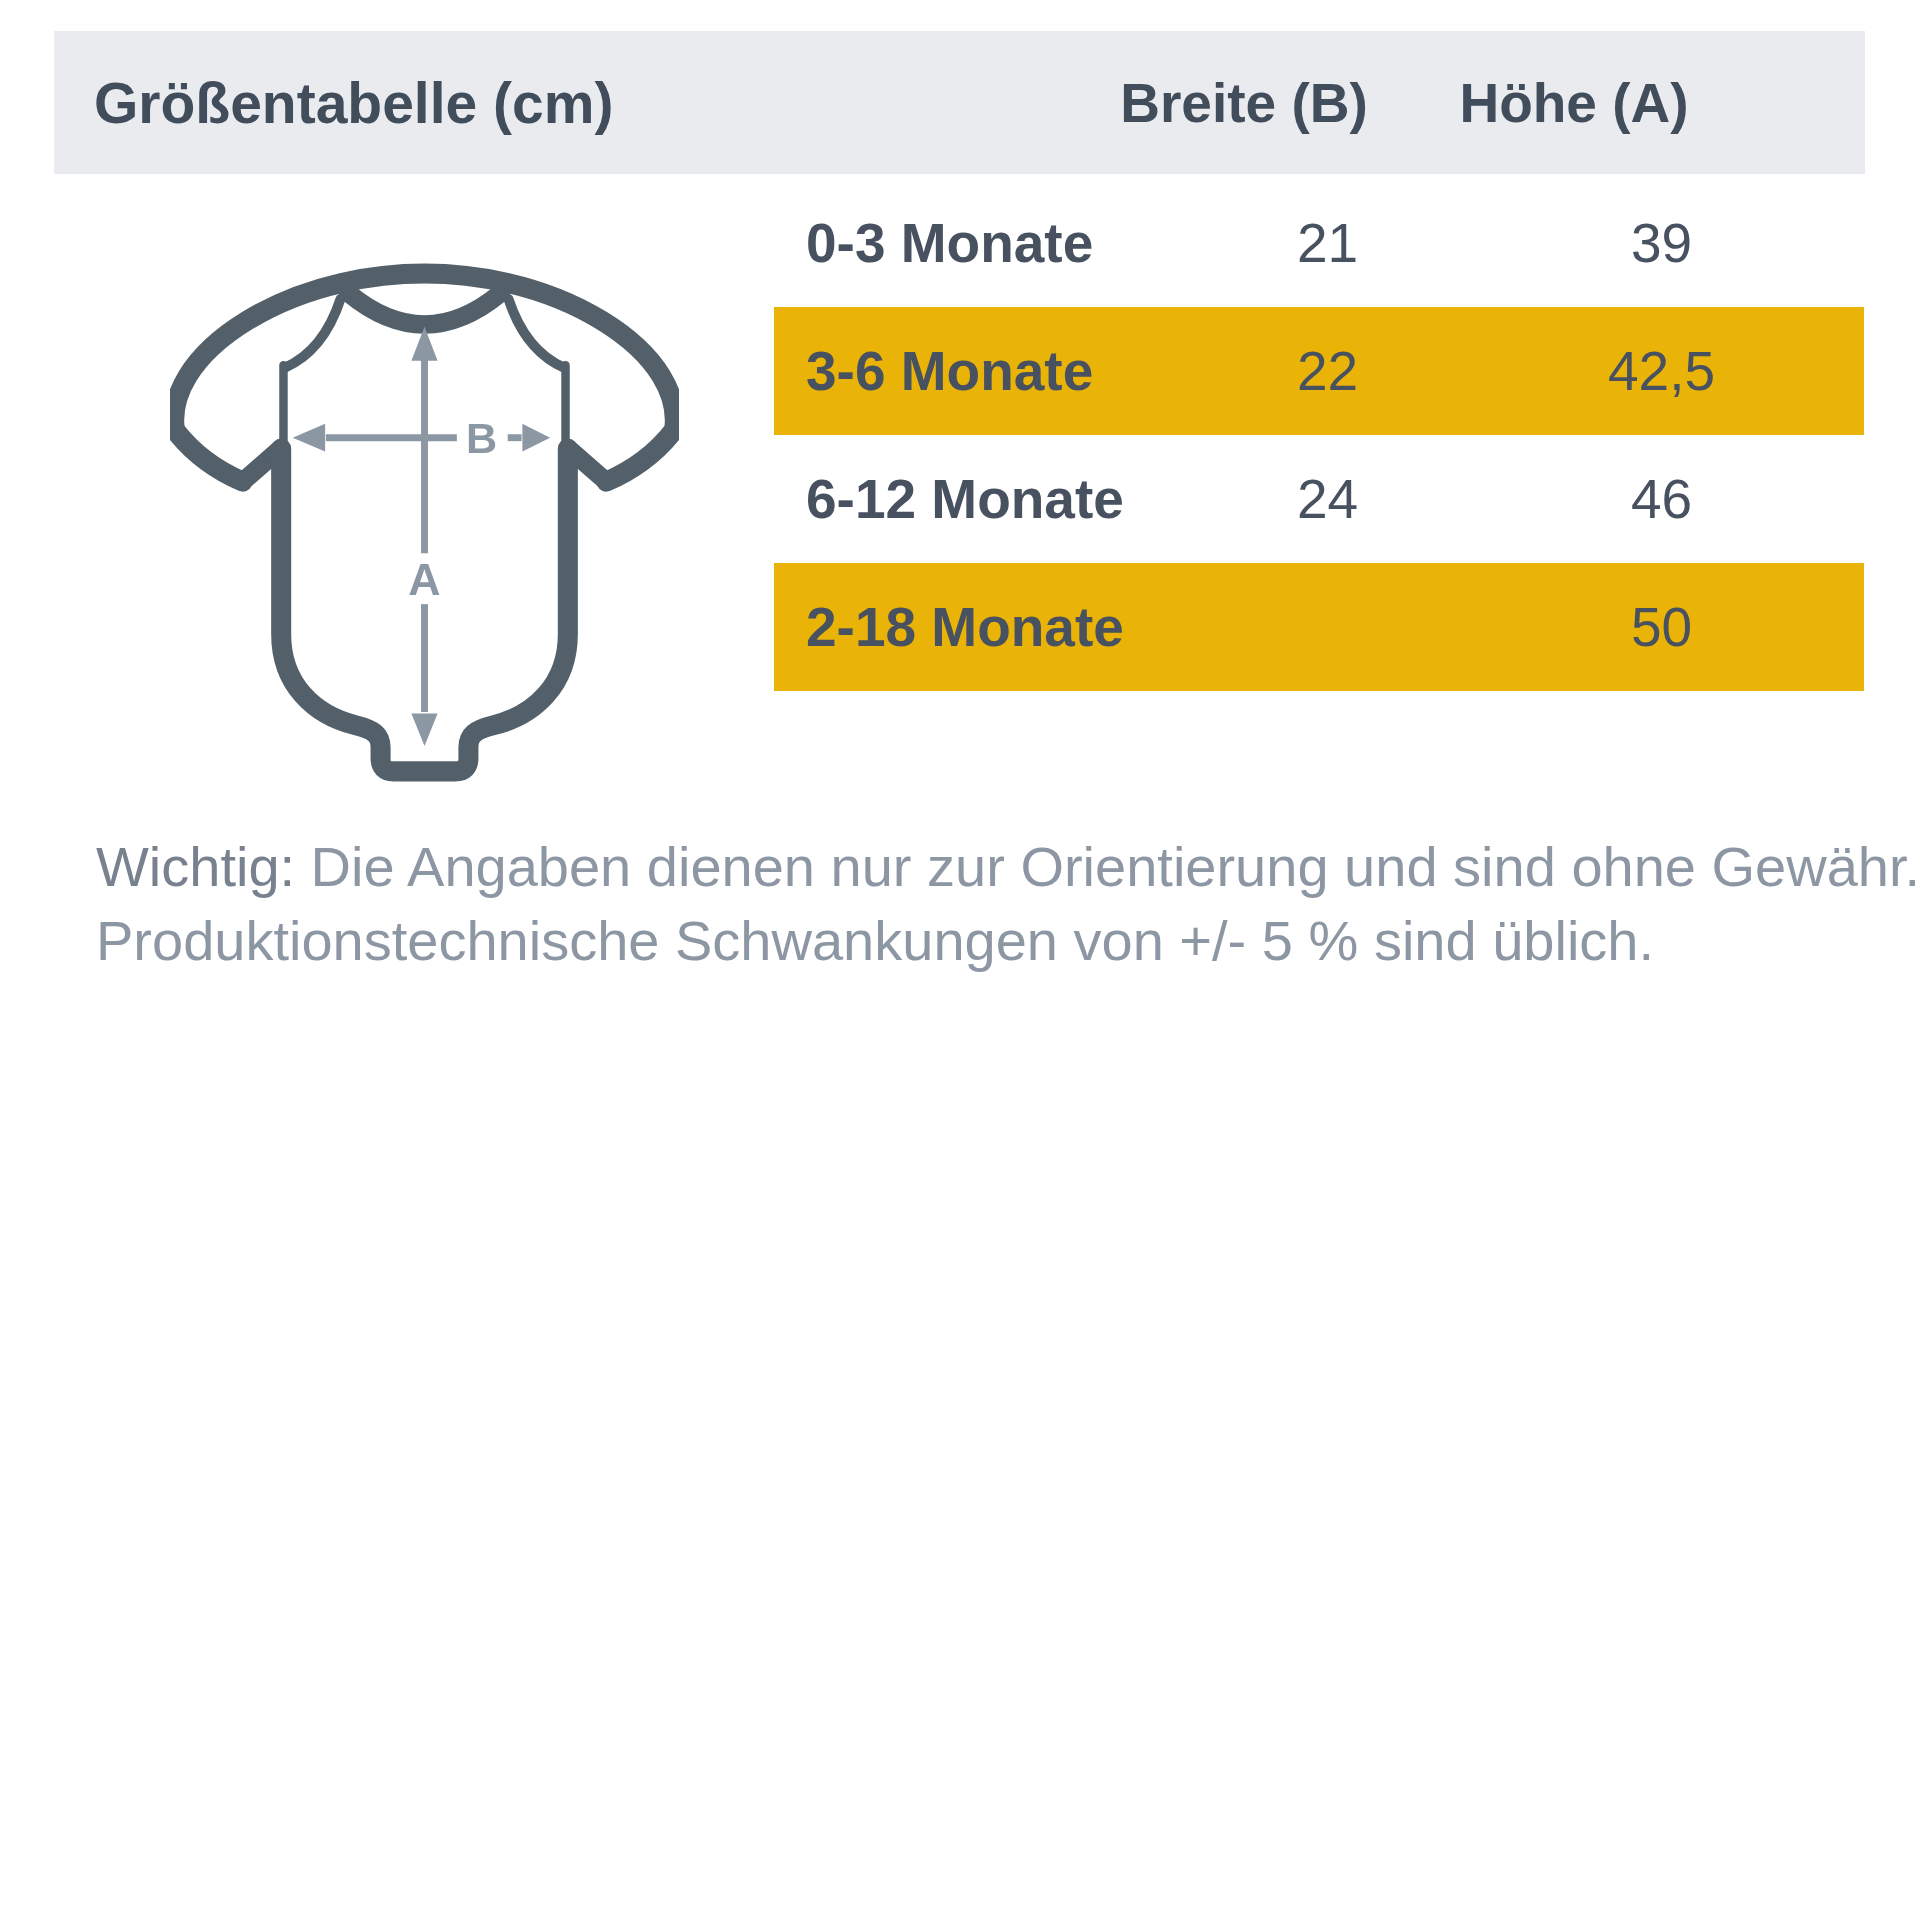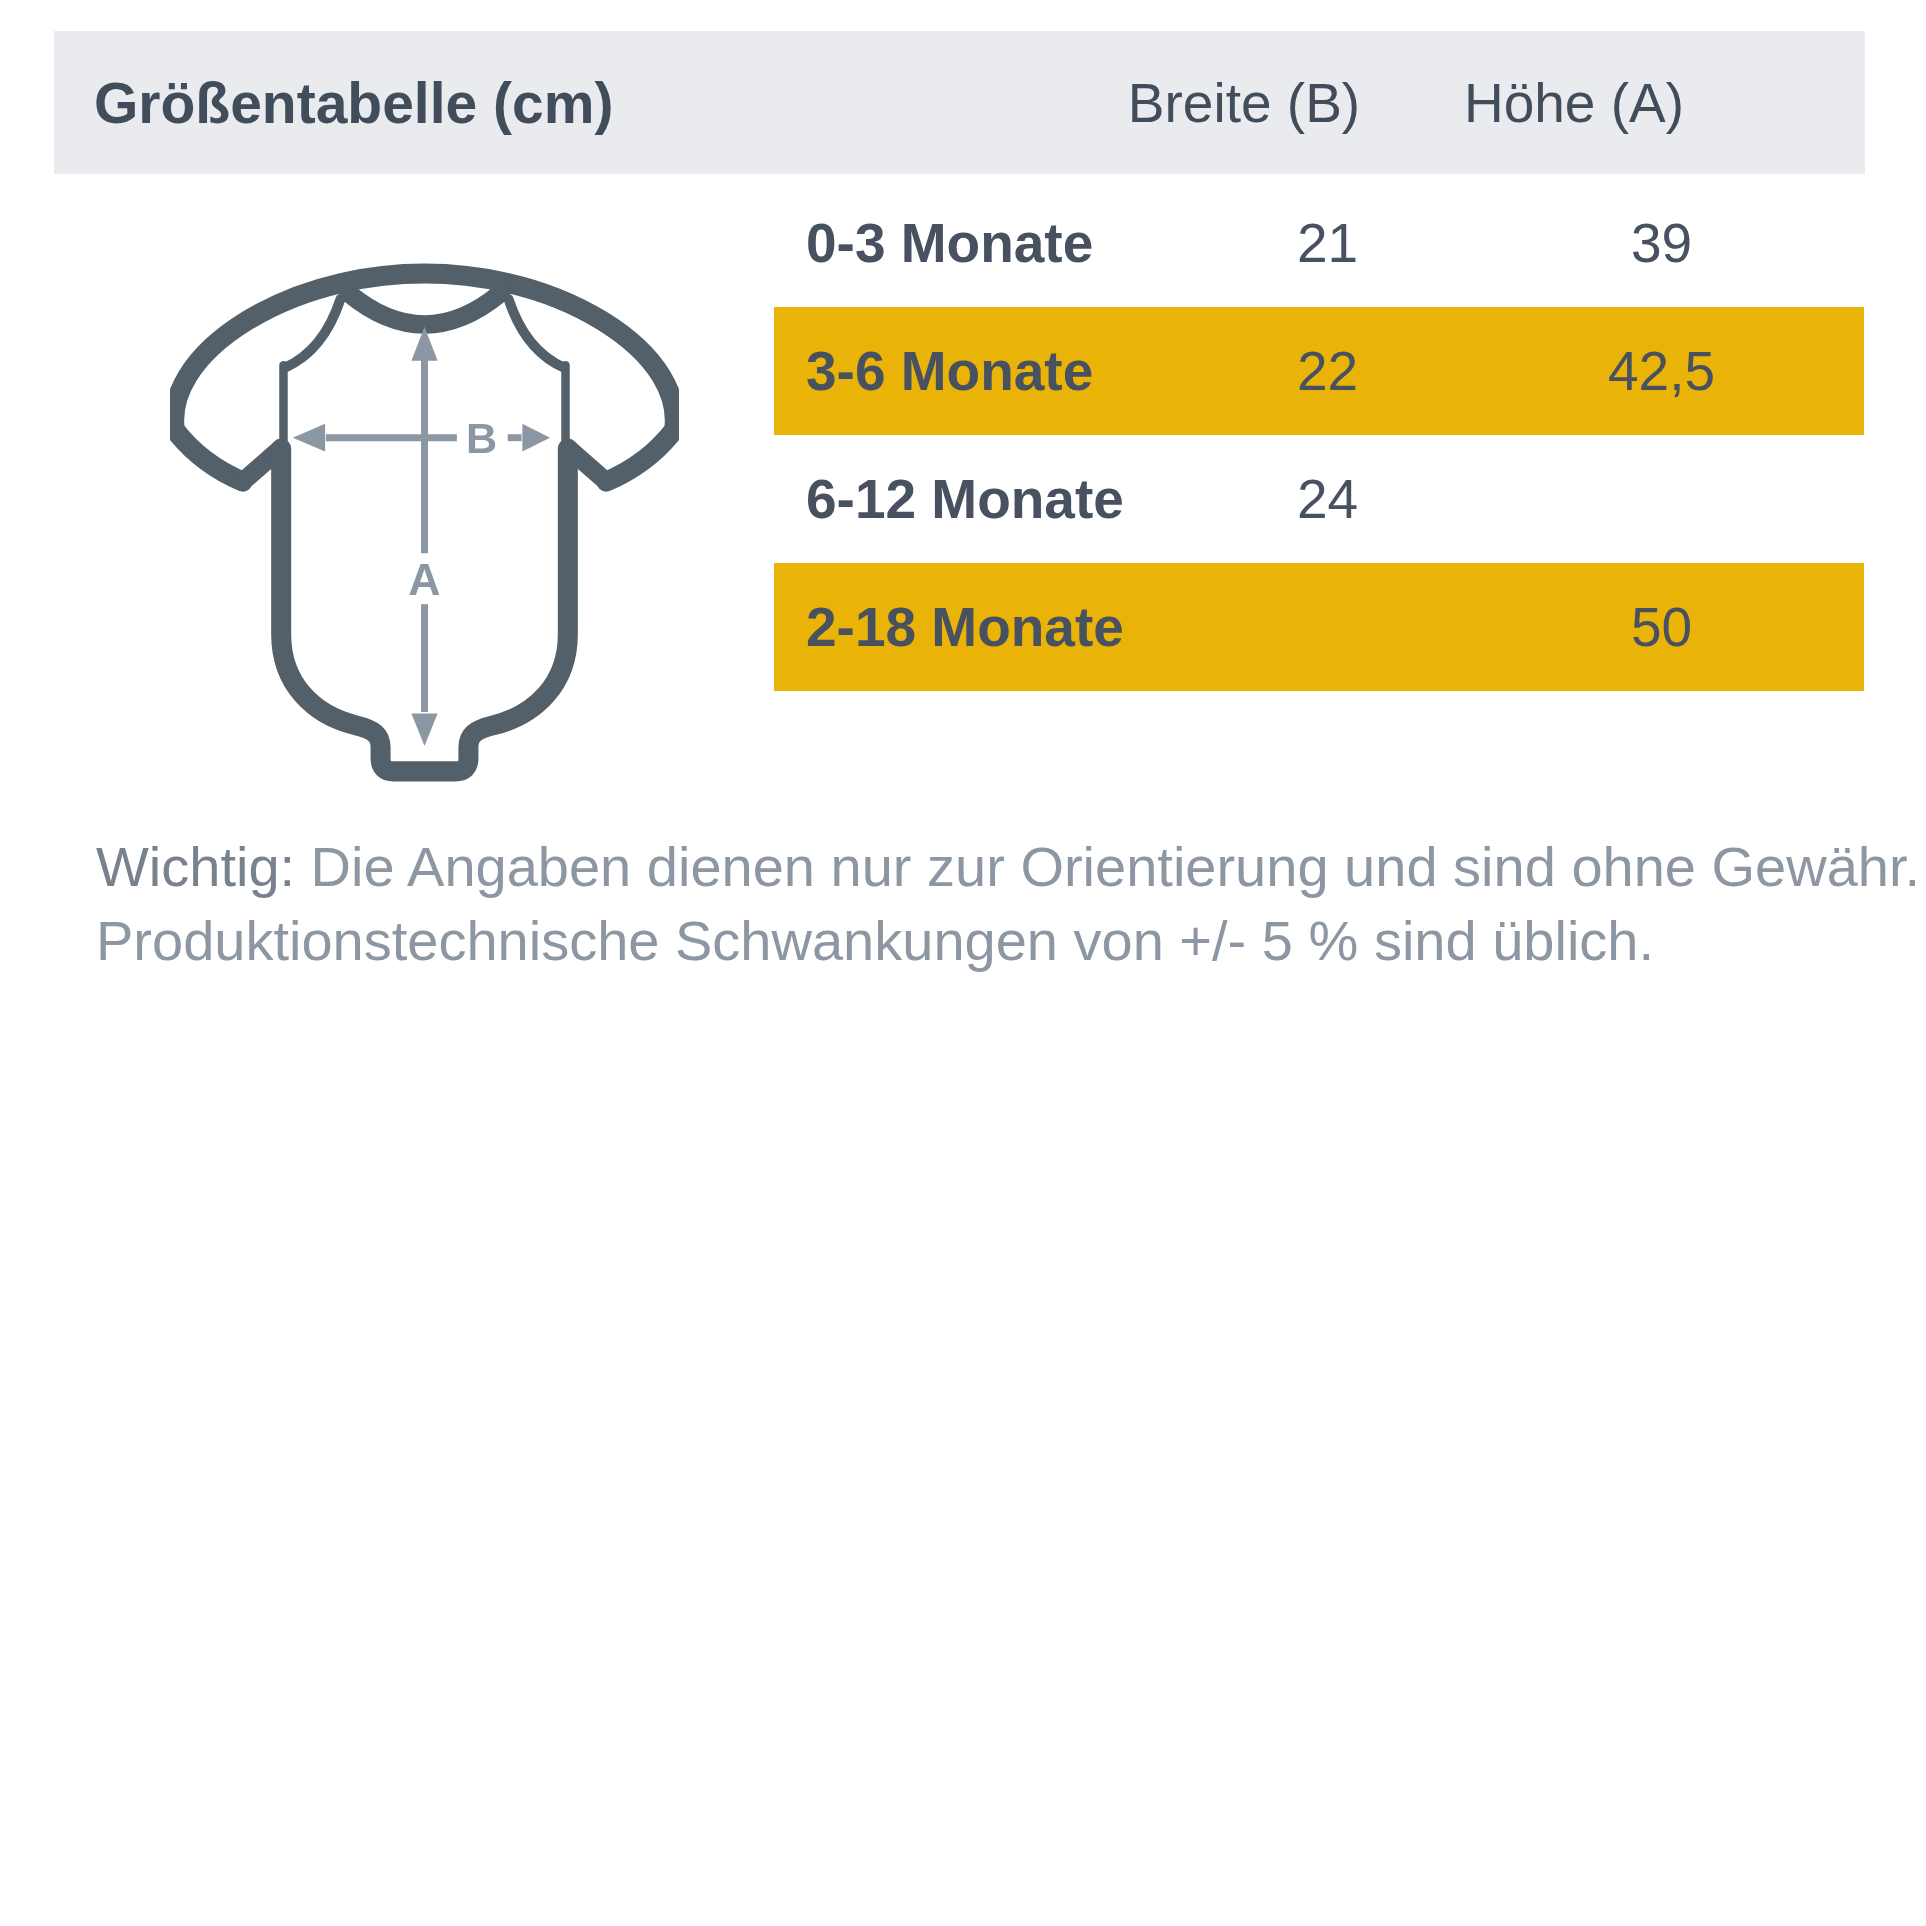--- a/index.html
+++ b/index.html
@@ -21,21 +21,21 @@
     left:40px; top:0; height:143px;
     display:flex; align-items:center;
     font-size:57px; font-weight:bold;
     color:#424d5c;
     white-space:nowrap;
   }
   .col-header{
     position:absolute; top:0; height:143px;
     width:308px;
     display:flex; align-items:center; justify-content:center;
-    font-size:55px; font-weight:normal;
+    font-size:55px; font-weight:bold;
     color:#424d5c;
     white-space:nowrap;
   }
   .col-header.breite{ left:1036px; }
   .col-header.hoehe{ left:1366px; }
 
   .size-rows{
     position:absolute;
     left:774px; top:179px;
     width:1090px;
@@ -92,20 +92,21 @@
     <span class="cell val2">39</span>
   </div>
   <div class="size-row striped">
     <span class="cell label">3-6 Monate</span>
     <span class="cell val1">22</span>
     <span class="cell val2">42,5</span>
   </div>
   <div class="size-row">
     <span class="cell label">6-12 Monate</span>
     <span class="cell val1">24</span>
+    <span class="cell val2">46</span>
   </div>
   <div class="size-row striped">
     <span class="cell label">2-18 Monate</span>
     <span class="cell val2">50</span>
   </div>
 </div>
 
 <div class="diagram">
   <svg width="509" height="524" viewBox="0 0 660 680" xmlns="http://www.w3.org/2000/svg">
 

